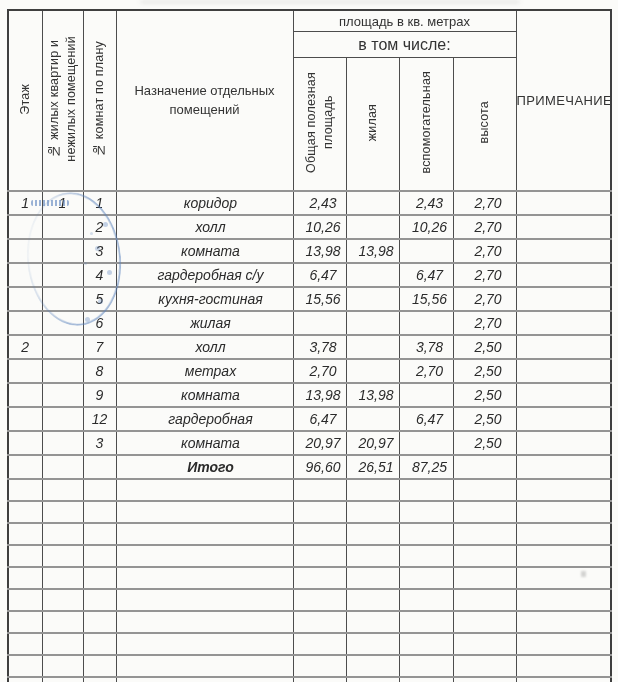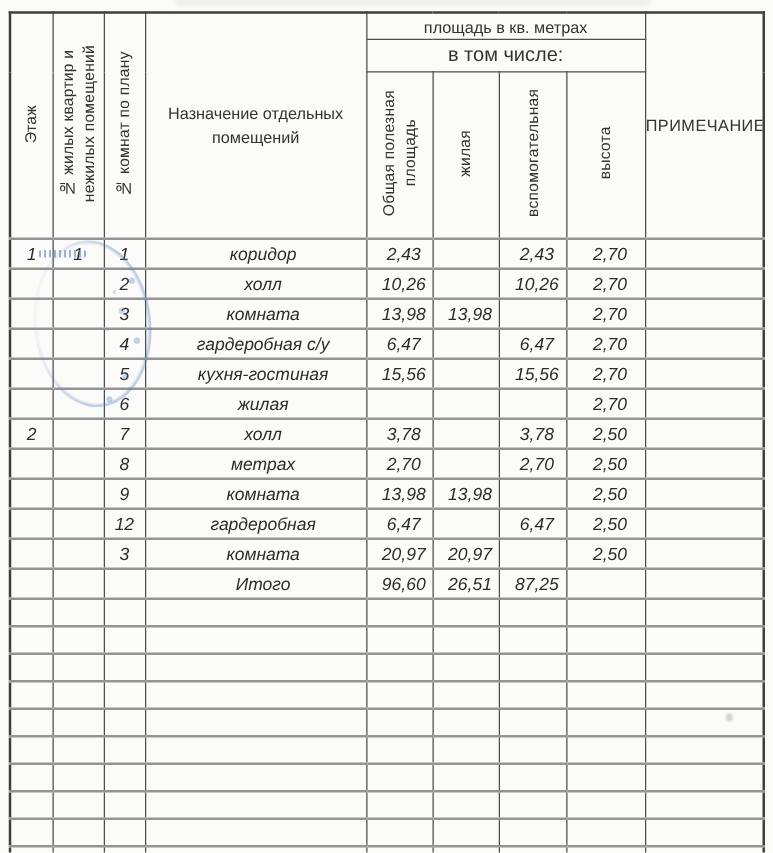--- a/index.html
+++ b/index.html
@@ -50,21 +50,21 @@
     font-style: italic;
     font-size: 14px;
     height: 22px;
     color: #2b2b2b;
   }
   tbody tr.empty-row td { height: 20px; }
   tbody tr:last-child td { border-bottom: 2px solid #454545; }
   .c-center { text-align: center; }
   .c-left   { text-align: center; padding-left: 12px; }
   .c-num    { text-align: center; padding-left: 7px; }
-  .bold     { font-weight: normal; margin-top: 15px; }
+  .bold     { font-weight: bold; margin-top: 15px; }
   
   .stamp-ring {
     position: absolute; left: 27px; top: 192px;
     width: 90px; height: 130px;
     border: 2.5px solid rgba(90,130,188,0.55);
     border-radius: 50%;
     transform: rotate(-6deg);
     filter: blur(0.7px);
     -webkit-mask-image: linear-gradient(105deg, rgba(0,0,0,0.12) 12%, #000 55%);
     mask-image: linear-gradient(105deg, rgba(0,0,0,0.12) 12%, #000 55%);

